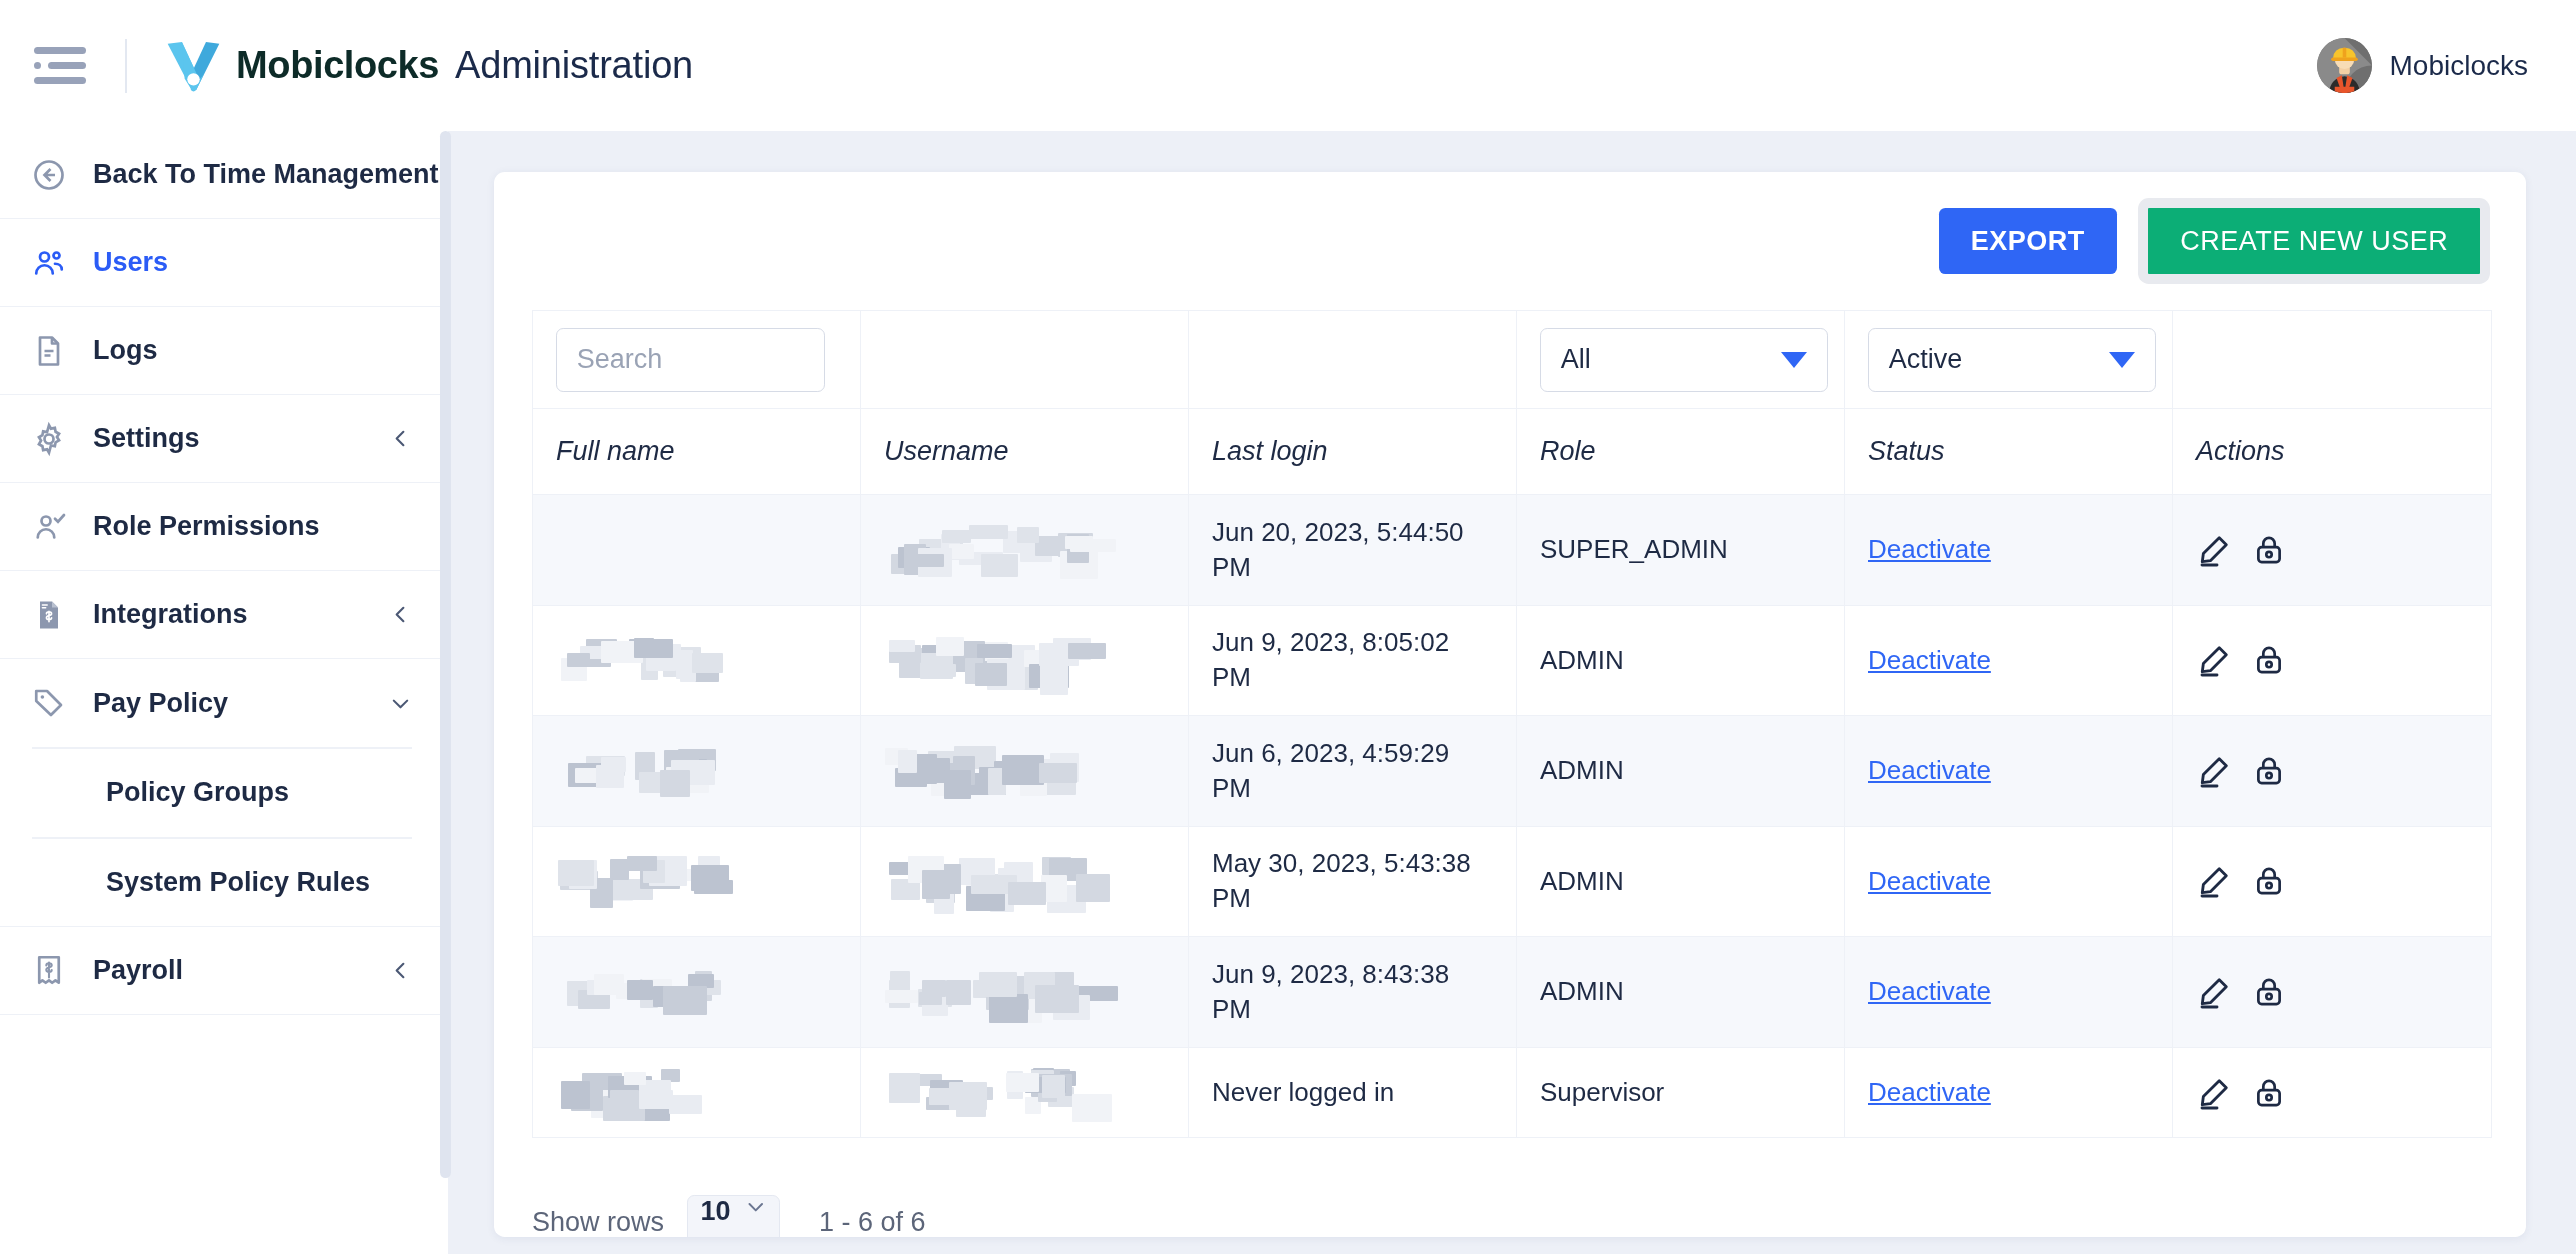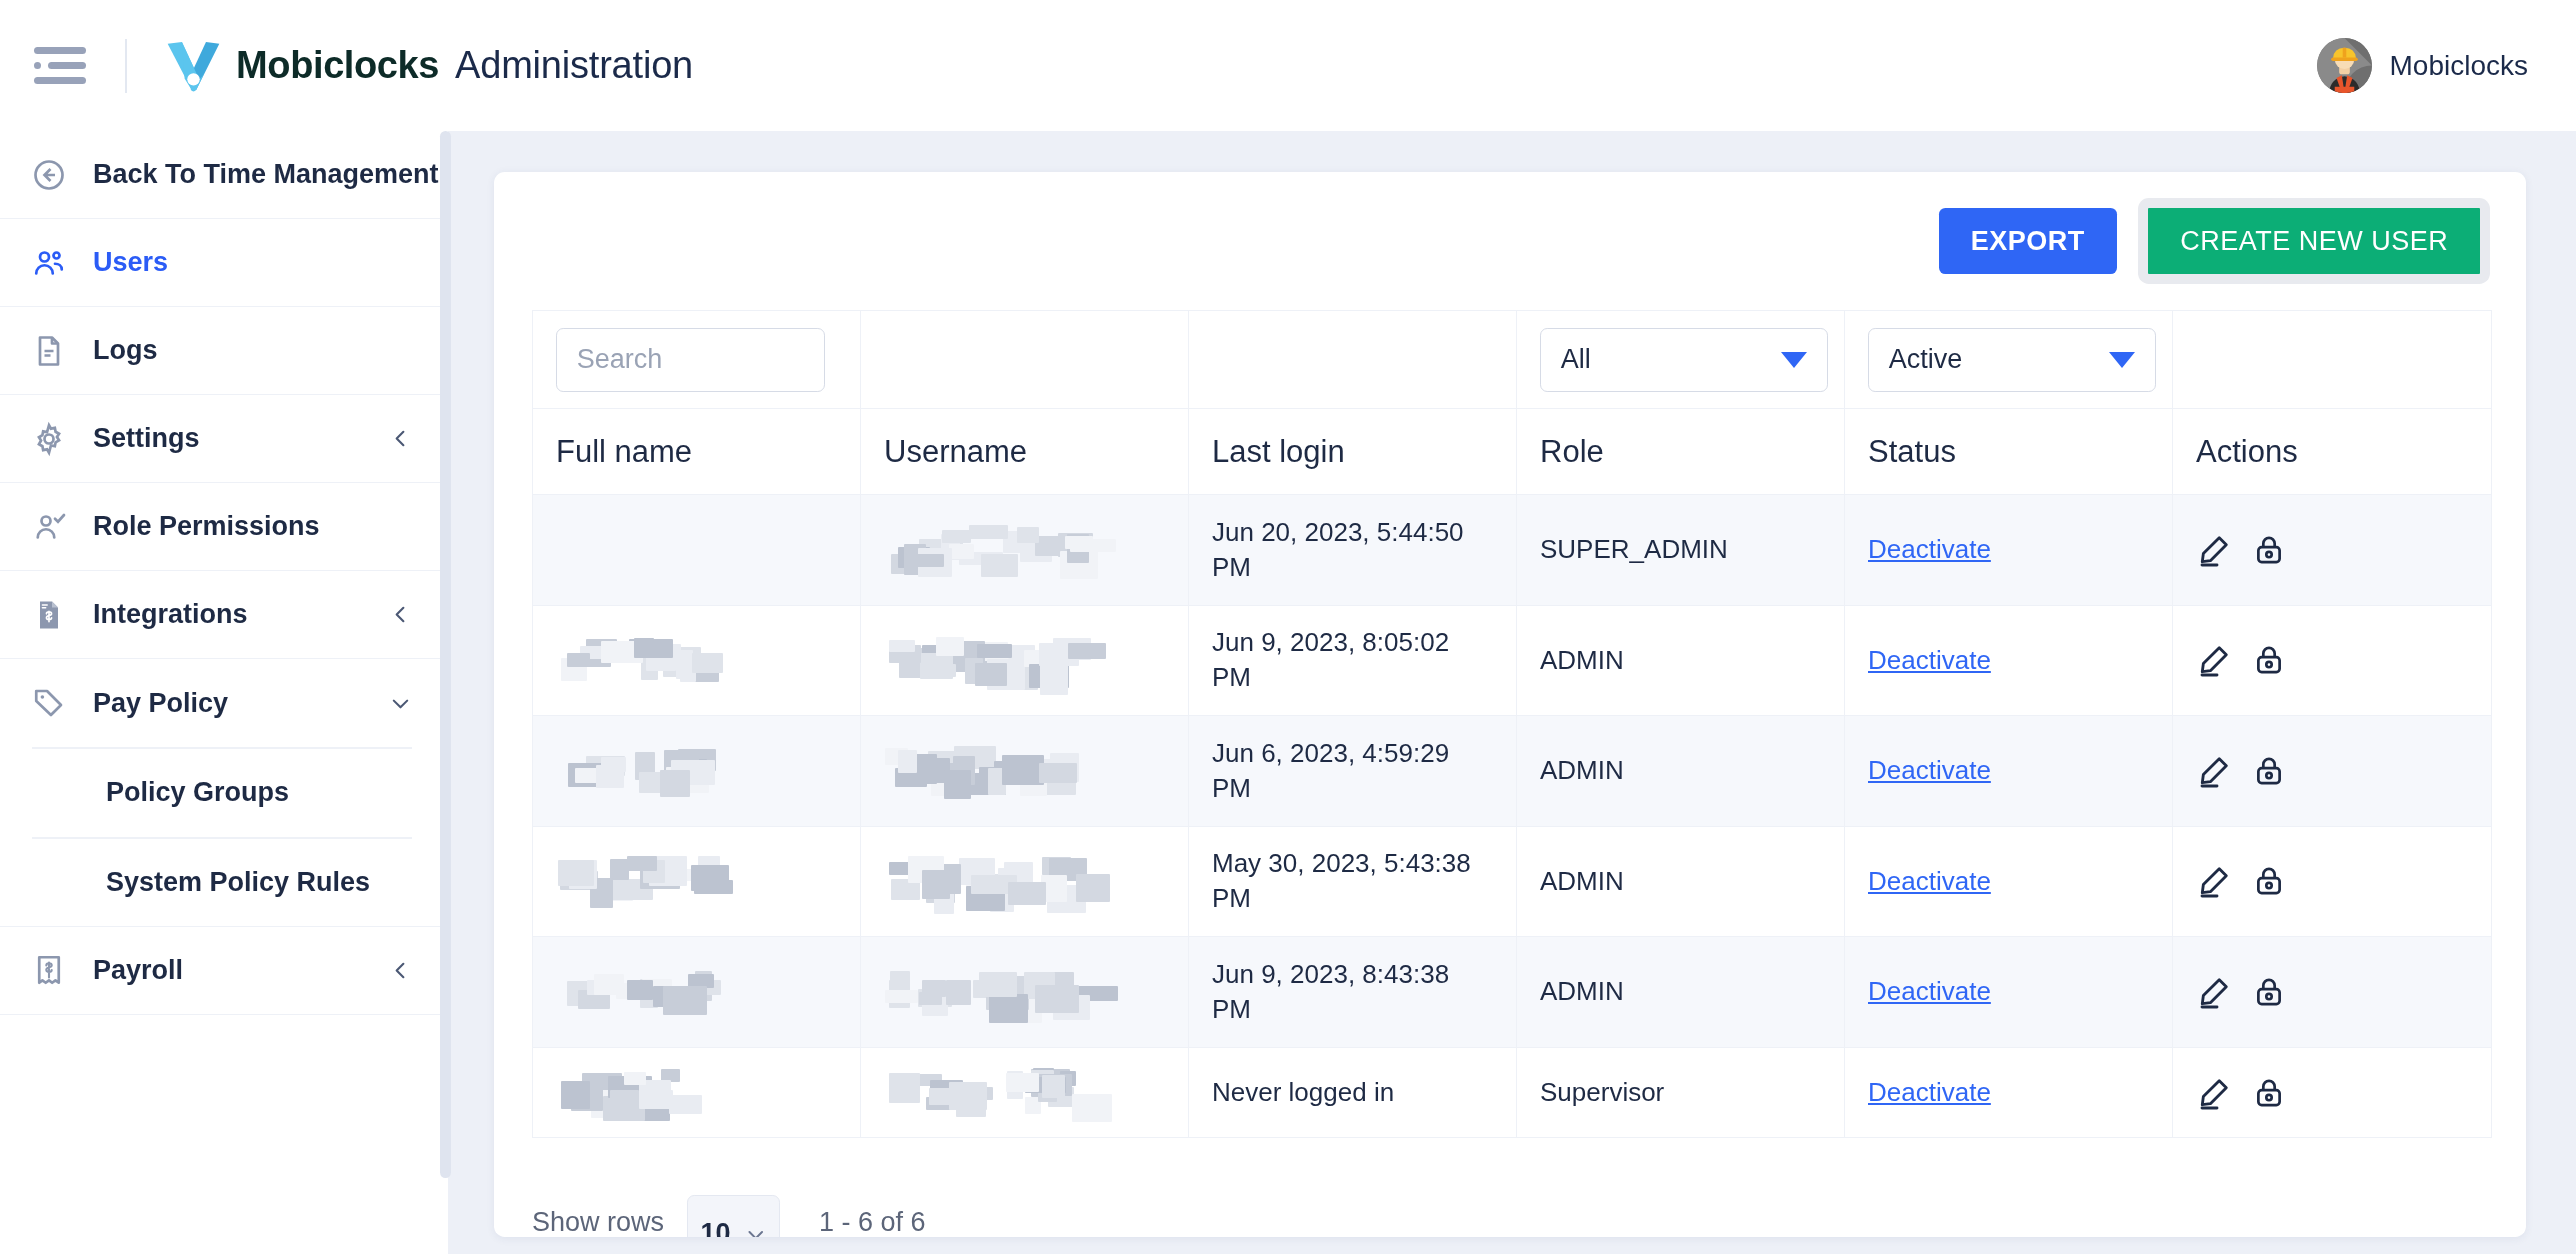--- a/index.html
+++ b/index.html
@@ -140,21 +140,21 @@
   }
   .sel .selval { font-size: 27px; color: #1e2a44; }
   .sel .caret {
     position: absolute; right: 19.7px; width: 0; height: 0;
     border-left: 13.4px solid transparent; border-right: 13.4px solid transparent;
     border-top: 16px solid #2f66f5;
   }
 
   tr.headrow td {
     height: 86px; border: 1.8px solid #eef1f7; padding: 12px 23px;
-    font-size: 31px; color: #1e2a44; vertical-align: middle;
+    font-size: 27px; color: #1e2a44; vertical-align: middle; font-style: italic;
   }
   tr.datarow td {
     border: 1.8px solid #eef1f7; padding: 19.7px 23px;
     font-size: 26px; color: #1e2a44; vertical-align: middle;
     line-height: 1.35;
   }
   tr.datarow.alt td { background: #f6f8fc; }
   .deact {
     color: #2f66f5; text-decoration: underline; font-size: 26px; cursor: pointer;
   }
@@ -168,21 +168,21 @@
   }
 
   #footer {
     display: flex; align-items: center; height: 118px;
     padding-left: 38px; margin-top: 25px;
   }
   #showrows-label { font-size: 27px; color: #5c6579; }
   #rows-select {
     margin-left: 23px; width: 93px; height: 55px; background: #f3f5fa;
     border: 1.8px solid #e4e8f1; border-radius: 7.2px;
-    display: flex; align-items: flex-end; justify-content: space-between;
+    display: flex; align-items: flex-start; justify-content: space-between;
     padding: 0 12.5px; cursor: pointer;
   }
   #rows-value { font-size: 27px; font-weight: bold; color: #1e2a44; }
   #range-text { margin-left: 39px; font-size: 27px; color: #5c6579; }
 </style>
 </head>
 <body>
 
 <div id="topbar">
 

